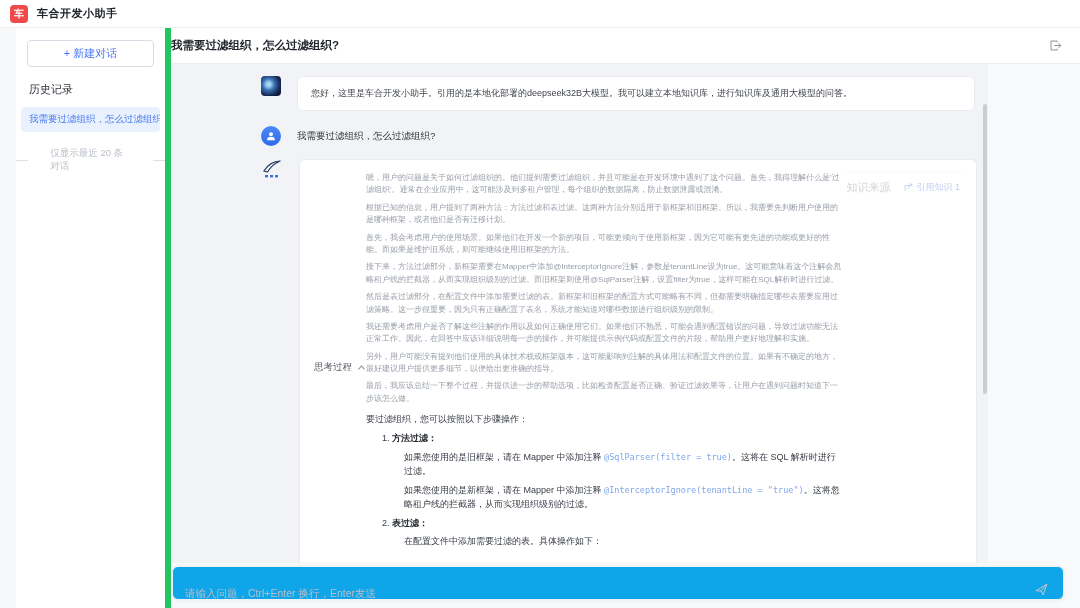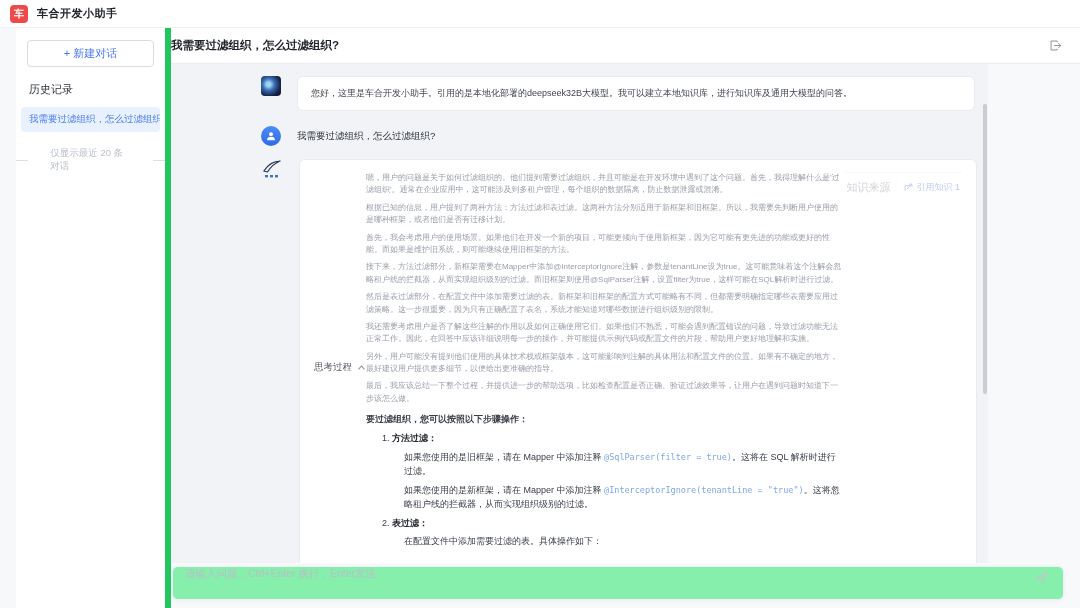--- a/index.html
+++ b/index.html
@@ -49,34 +49,34 @@
   .bubble-greet { width:678px; padding:10px 13px; font-size:9px; color:#40454d; }
   .user-row { margin-top:15px; align-items:center; }
   .user-text { font-size:9.5px; color:#2e3339; }
   .rich-row { margin-top:13px; }
   .bubble-large { width:678px; height:413px; padding:12px 14px 0; position:relative; overflow:hidden;
                   display:flex; flex-direction:row; }
   .think-toggle { display:flex; align-items:center; gap:5px; color:#565c66; font-size:9.5px;
                   margin-bottom:8px; cursor:pointer; flex:0 0 auto; }
   .msg-body { flex:1 1 auto; overflow:hidden; }
   .think-p { font-size:8px; color:#989ea8; line-height:1.55; margin-bottom:5px; }
-  .ans-p  { font-size:9px; color:#383d46; line-height:1.55; margin:8px 0 4px;font-weight:bold; }
+  .ans-p  { font-size:9px; color:#383d46; line-height:1.55; margin:8px 0 4px; }
   .ans-li { font-size:9px; color:#23272e; line-height:1.5; margin:5px 0 3px 16px; font-weight:bold; }
   .ans-li span { font-weight:normal; color:#383d46; }
   .ans-sub  { font-size:9px; color:#383d46; line-height:1.6; margin:4px 0 4px 38px; }
   code { font-family:"DejaVu Sans Mono","Liberation Mono",monospace; font-size:8.5px; color:#7fa6e8; }
   .src-footer { flex:0 0 auto; height:30px; display:flex; align-items:center; gap:14px; padding:0 2px;
                 border-top:1px solid #f1f2f5; opacity:.45; background:#fff; }
   .src-label { font-size:11px; color:#9aa0a8; }
   .src-link { font-size:9px; color:#6d93ee; display:flex; align-items:center; gap:3px; cursor:pointer; }
 
   
-  .composer { position:absolute; left:17px; bottom:8px; width:892px; height:34px; background:#86efac;
+  .composer { position:absolute; left:17px; bottom:8px; width:892px; height:34px; background:#0ea5e9;
               border:1px solid #eef0f4; border-radius:6px; box-shadow:0 1px 4px rgba(30,40,70,.05);
-              display:flex; align-items:flex-start; padding:0 12px; }
+              display:flex; align-items:flex-end; padding:0 12px; }
   .composer input { flex:1; border:none; outline:none; font-size:10.5px; color:#333; background:transparent;
                     font-family:inherit; }
   .composer input::placeholder { color:#b9bec8; }
   .send-btn { width:20px; height:20px; display:flex; align-items:center; justify-content:center; cursor:pointer; }
 </style>
 </head>
 <body>
 
 <div class="topbar">
   <div class="logo">

